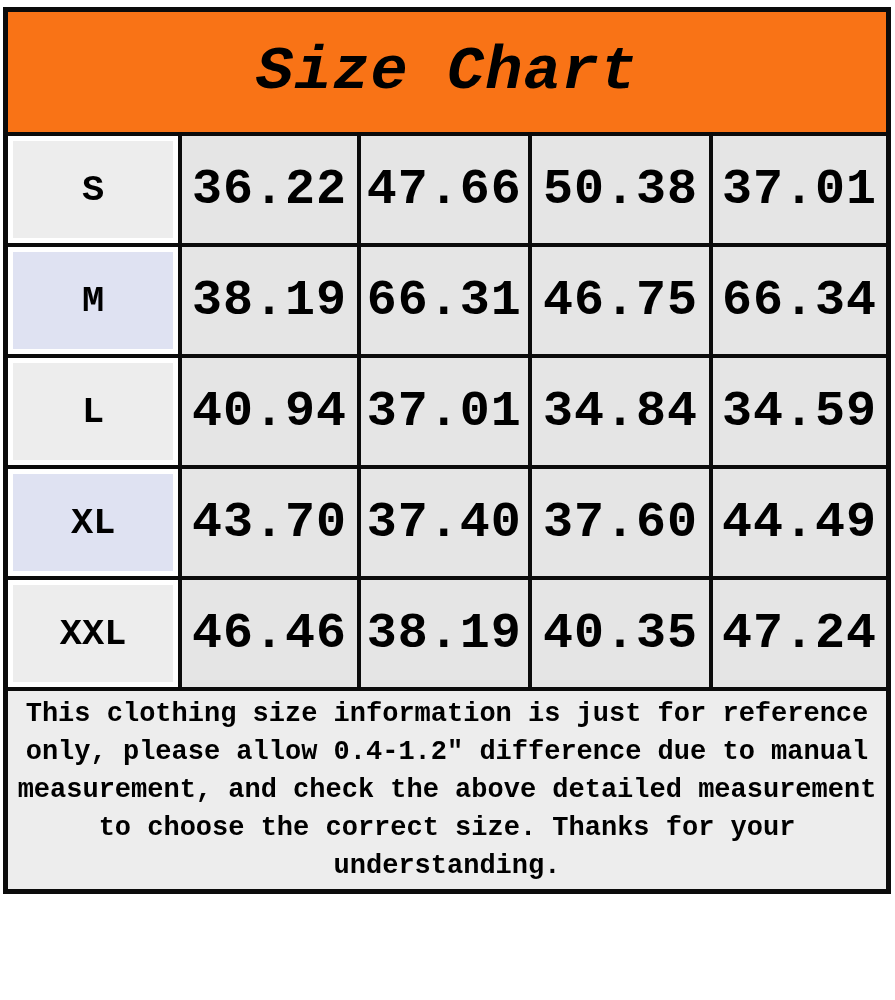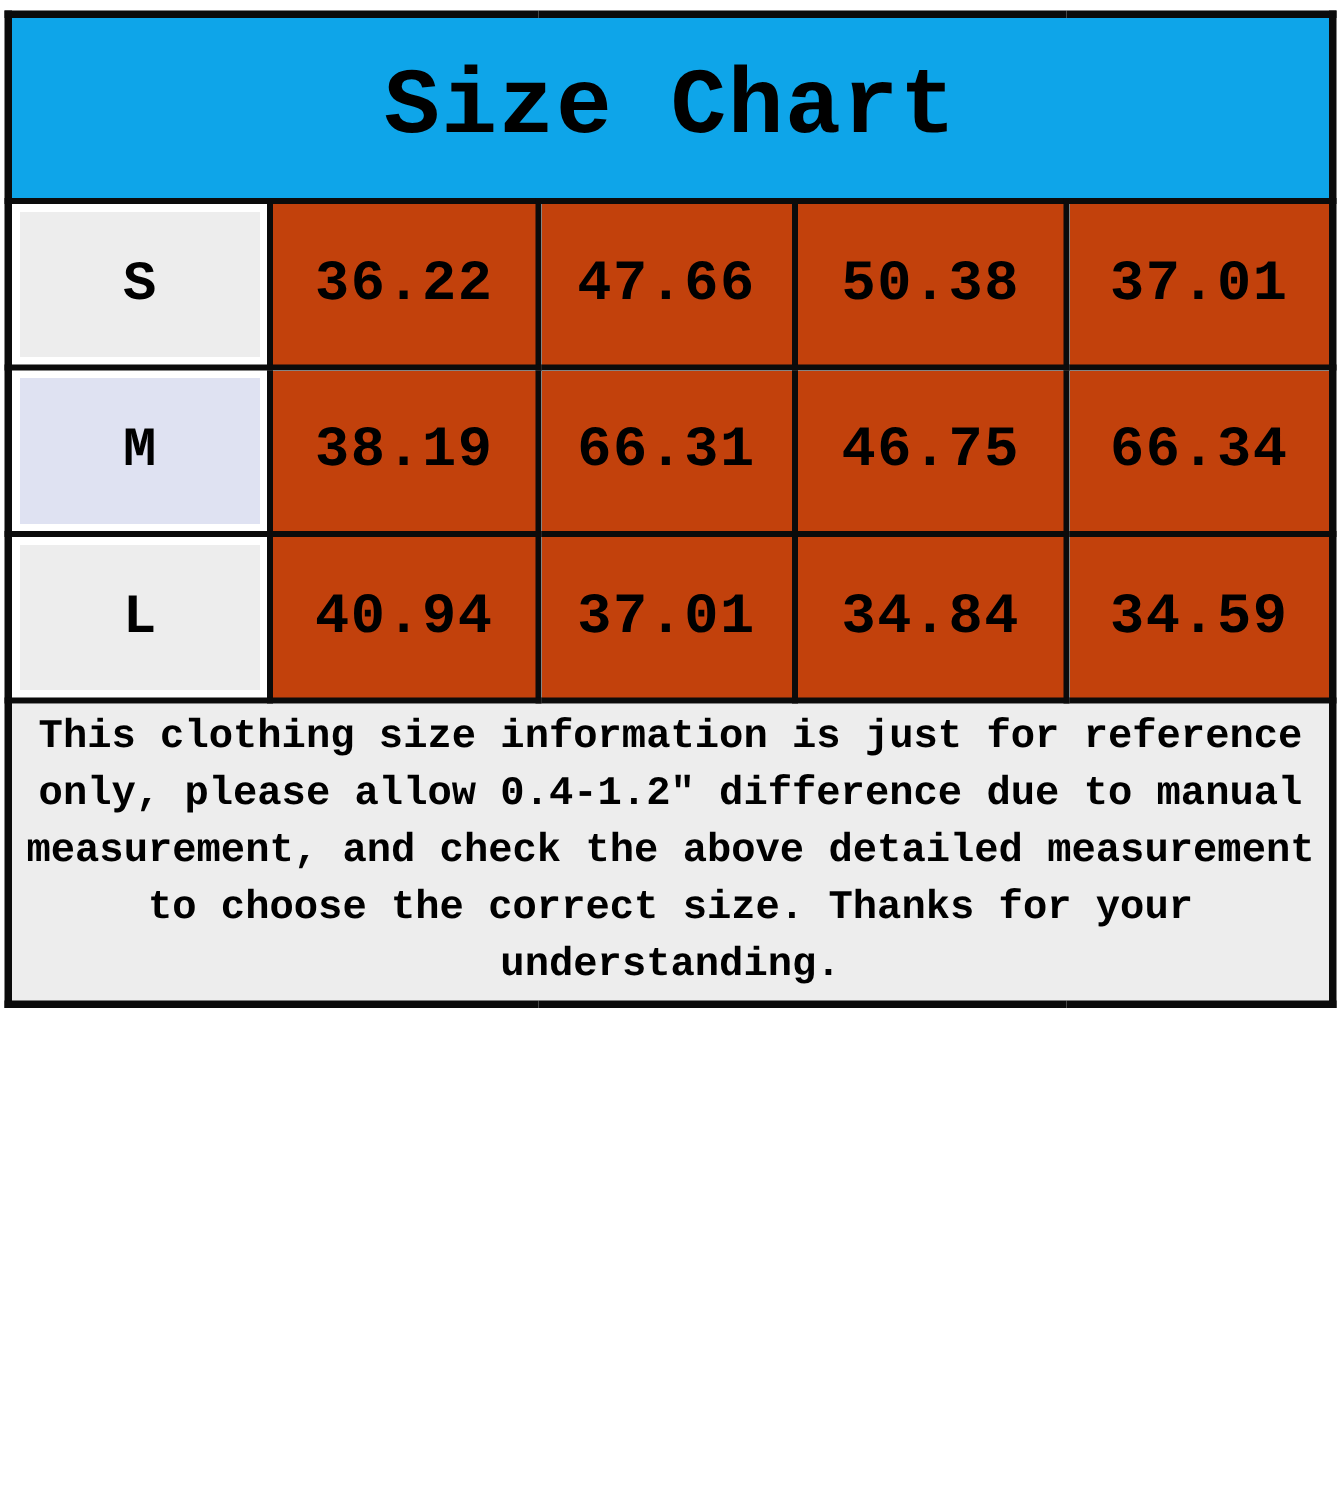--- a/index.html
+++ b/index.html
@@ -32,21 +32,22 @@
     overflow: hidden;
   }
   col.c1 { width: 19.8%; }
   col.c2 { width: 20.2%; }
   col.c3 { width: 19.4%; }
   col.c4 { width: 20.5%; }
   col.c5 { width: 20.1%; }
 
   .title-cell {
     height: 118px;
-    background: #0ea5e9;
+    background: #f97316;
+    font-style: italic;
   }
   .chart-title {
     font-size: 62px;
     letter-spacing: 1px;
     line-height: 118px;
     white-space: nowrap;
   }
 
   th.header-cell {
     height: 120px;
@@ -63,22 +64,22 @@
     height: 97px;
     font-size: 37px;
     background-clip: content-box;
     padding: 5px;
   }
   tr.alt-gray td.size-cell { background-color: #ededed; }
   tr.alt-lav  td.size-cell { background-color: #dfe2f2; }
 
   td.value-cell {
     height: 97px;
-    font-size: 38px;
-    background: #c2410c;
+    font-size: 50px;
+    background: #e5e5e5;
     letter-spacing: 1px;
   }
 
   td.footer-cell {
     height: 178px;
     background: #ededed;
     background-clip: padding-box;
     font-size: 27px;
     line-height: 38px;
     padding: 4px 2px;
@@ -126,21 +127,35 @@
     </tr>
 
     <tr class="alt-gray">
       <td class="size-cell">L</td>
       <td class="value-cell">40.94</td>
       <td class="value-cell">37.01</td>
       <td class="value-cell">34.84</td>
       <td class="value-cell">34.59</td>
     </tr>
 
+    <tr class="alt-lav">
+      <td class="size-cell">XL</td>
+      <td class="value-cell">43.70</td>
+      <td class="value-cell">37.40</td>
+      <td class="value-cell">37.60</td>
+      <td class="value-cell">44.49</td>
+    </tr>
 
+    <tr class="alt-gray">
+      <td class="size-cell">XXL</td>
+      <td class="value-cell">46.46</td>
+      <td class="value-cell">38.19</td>
+      <td class="value-cell">40.35</td>
+      <td class="value-cell">47.24</td>
+    </tr>
 
     <tr>
       <td class="footer-cell" colspan="5">
         <div class="footer-note">This clothing size information is just for reference
 only, please allow 0.4-1.2″ difference due to manual
 measurement, and check the above detailed measurement
 to choose the correct size. Thanks for your
 understanding.</div>
       </td>
     </tr>

